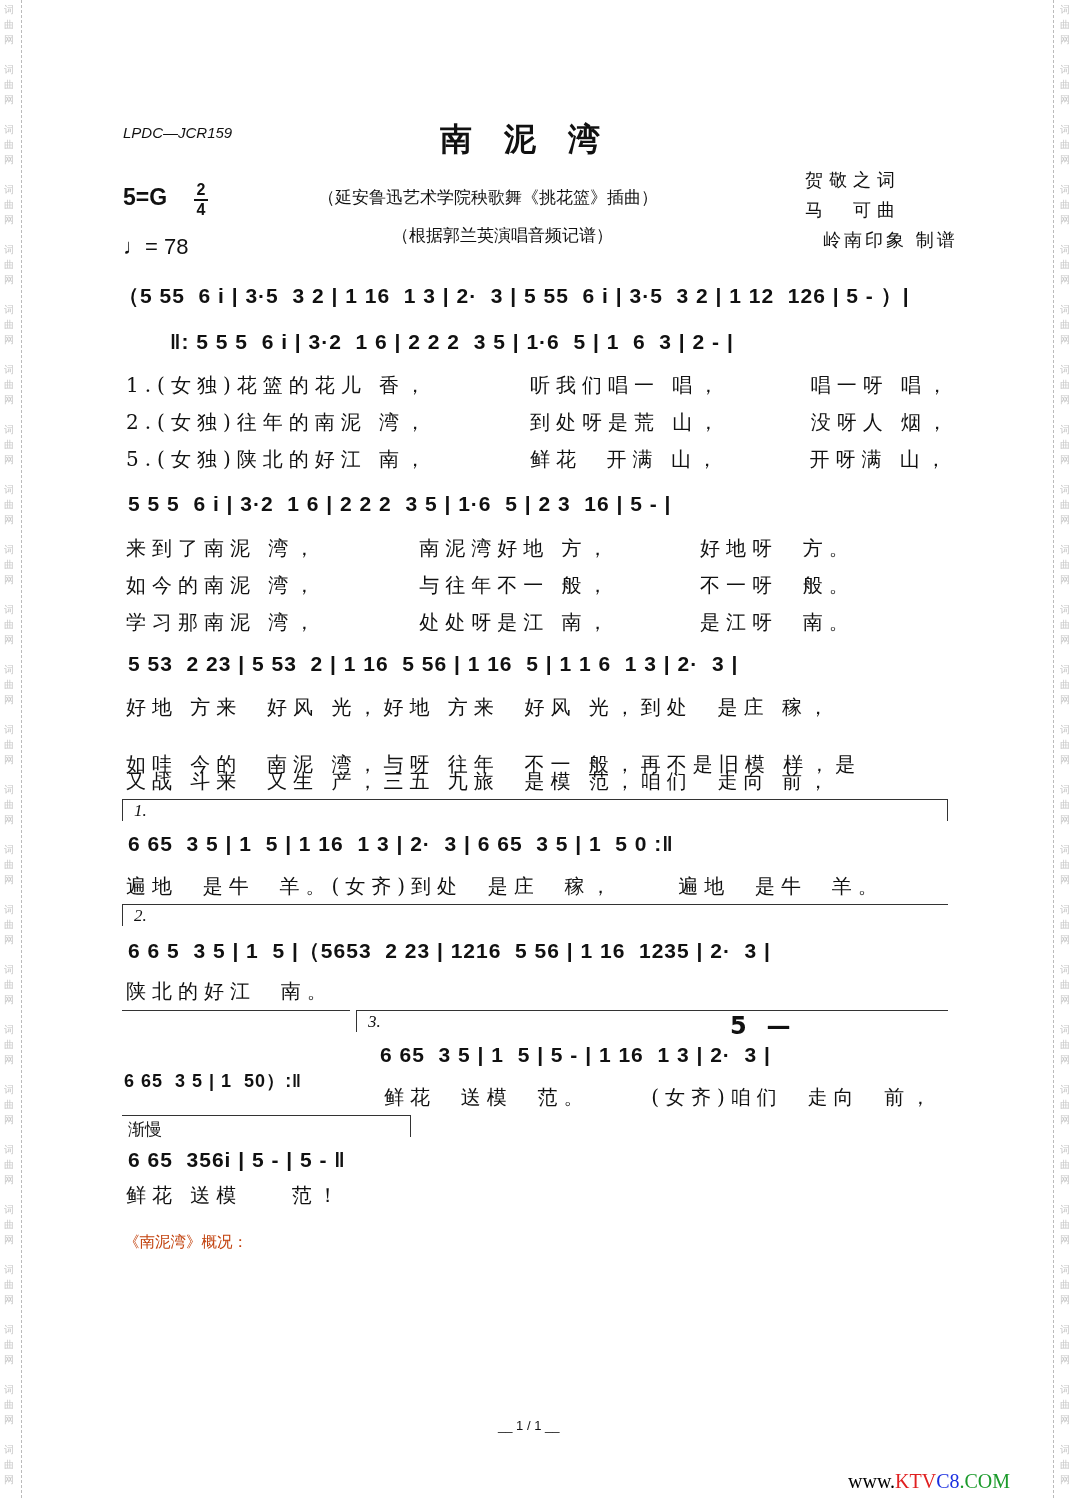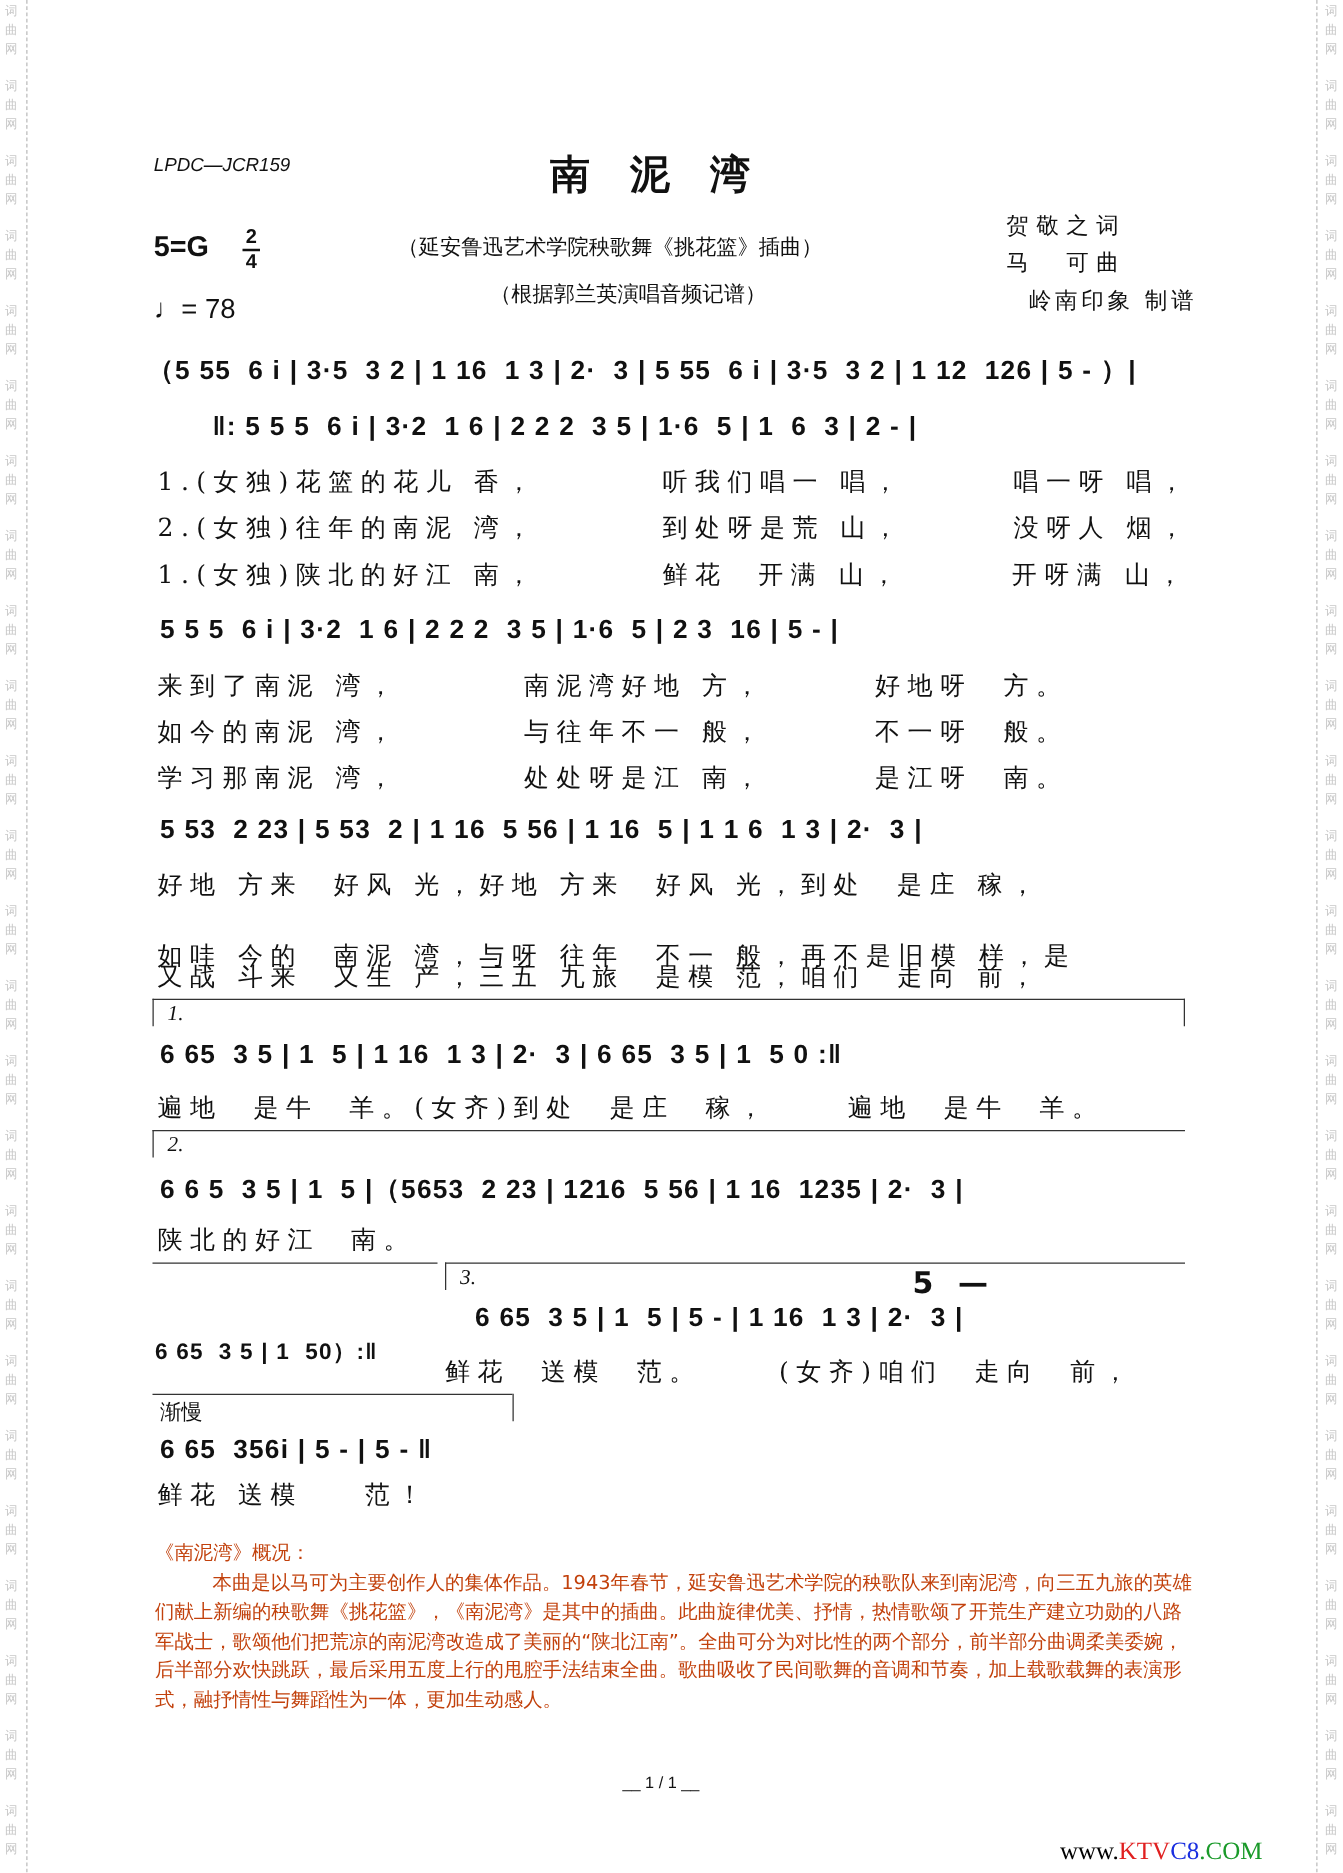--- a/index.html
+++ b/index.html
@@ -106,21 +106,21 @@
 <div class="abs sub" style="left:392px; top:224px;">（根据郭兰英演唱音频记谱）</div>
 <div class="abs credit" style="top:168px;">贺敬之词</div>
 <div class="abs credit" style="top:198px;">马　可曲</div>
 <div class="abs credit" style="top:228px; letter-spacing:3px;padding-left:18px;">岭南印象 制谱</div>
 
 <div class="abs notes" style="left:118px; top:282px;">（5 55  6 i | 3·5  3 2 | 1 16  1 3 | 2·  3 | 5 55  6 i | 3·5  3 2 | 1 12  126 | 5 - ）|</div>
 
 <div class="abs notes" style="left:170px; top:330px;">‖: 5 5 5  6 i | 3·2  1 6 | 2 2 2  3 5 | 1·6  5 | 1  6  3 | 2 - |</div>
 <div class="abs lyric" style="left:126px; top:372px;">1.(女独)花篮的花儿 香，        听我们唱一 唱，       唱一呀 唱，</div>
 <div class="abs lyric" style="left:126px; top:409px;">2.(女独)往年的南泥 湾，        到处呀是荒 山，       没呀人 烟，</div>
-<div class="abs lyric" style="left:126px; top:446px;">1.(女独)陕北的好江 南，        鲜花  开满 山，       开呀满 山，</div>
+<div class="abs lyric" style="left:126px; top:446px;">5.(女独)陕北的好江 南，        鲜花  开满 山，       开呀满 山，</div>
 
 <div class="abs notes" style="left:128px; top:492px;">5 5 5  6 i | 3·2  1 6 | 2 2 2  3 5 | 1·6  5 | 2 3  16 | 5 - |</div>
 <div class="abs lyric" style="left:126px; top:535px;">来到了南泥 湾，        南泥湾好地 方，       好地呀  方。</div>
 <div class="abs lyric" style="left:126px; top:572px;">如今的南泥 湾，        与往年不一 般，       不一呀  般。</div>
 <div class="abs lyric" style="left:126px; top:609px;">学习那南泥 湾，        处处呀是江 南，       是江呀  南。</div>
 
 <div class="abs notes" style="left:128px; top:652px;">5 53  2 23 | 5 53  2 | 1 16  5 56 | 1 16  5 | 1 1 6  1 3 | 2·  3 |</div>
 <div class="abs lyric" style="left:126px; top:694px;">好地 方来  好风 光，好地 方来  好风 光，到处  是庄 稼，</div>
 <div class="abs lyric" style="left:126px; top:731px;margin-top:20px;">如哇 今的  南泥 湾，与呀 往年  不一 般，再不是旧模 样，是</div>
 <div class="abs lyric" style="left:126px; top:768px;">又战 斗来  又生 产，三五 九旅  是模 范，咱们  走向 前，</div>
@@ -138,29 +138,28 @@
 <div class="abs notes" style="left:128px; top:937px;">6 6 5  3 5 | 1  5 |（5653  2 23 | 1216  5 56 | 1 16  1235 | 2·  3 |</div>
 <div class="abs lyric" style="left:126px; top:978px;">陕北的好江  南。</div>
 
 <div class="hline" style="left:122px; top:1010px; width:228px;"></div>
 <div class="volta-line" style="left:356px; top:1010px; width:592px;"></div>
 <div class="volta-tick" style="left:356px; top:1010px; height:22px;"></div>
 <div class="abs volta-num" style="left:368px; top:1012px;">3.</div>
 <div class="abs notes" style="left:124px; top:1045px; font-size:18px;margin-top:24px;">6 65  3 5 | 1  50）:‖</div>
 <div class="abs notes" style="left:380px; top:1043px;">6 65  3 5 | 1  5 | 5 - | 1 16  1 3 | 2·  3 |</div>
 <div class="abs notes" style="left:730px; top:1012px; font-size:24px; font-family:'DejaVu Sans', sans-serif;">5  —</div>
-<div class="abs lyric" style="left:356px; top:1084px;">鲜花  送模  范。     (女齐)咱们  走向  前，</div>
+<div class="abs lyric" style="left:384px; top:1084px;">鲜花  送模  范。     (女齐)咱们  走向  前，</div>
 
 <div class="hline" style="left:122px; top:1115px; width:288px;"></div>
 <div class="volta-tick" style="left:410px; top:1115px; height:22px;"></div>
 <div class="abs" style="left:128px; top:1118px; font-size:17px; font-family:'DejaVu Sans', sans-serif;">渐慢</div>
 <div class="abs notes" style="left:128px; top:1148px;">6 65  356i | 5 - | 5 - ‖</div>
 <div class="abs lyric" style="left:126px; top:1182px;">鲜花 送模    范！</div>
 
 <div class="summary">
   <div>《南泥湾》概况：</div>
-  <div class="indent">本曲是以马可为主要创作人的集体作品。1943年春节，延安鲁迅艺术学院的秧歌队来到南泥湾，向三五九旅的英雄们献上新编的秧歌舞《挑花篮》，《南泥湾》是其中的插曲。此曲旋律优美、抒情，热情歌颂了开荒生产建立功勋的八路军战士，歌颂他们把荒凉的南泥湾改造成了美丽的“陕北江南”。全曲可分为对比性的两个部分，前半部分曲调柔美委婉，后半部分欢快跳跃，最后采用五度上行的甩腔手法结束全曲。歌曲吸收了民间歌舞的音调和节奏，加上载歌载舞的表演形式，融抒情性与舞蹈性为一体，更加生动感人。</div>
 </div>
 
 <div class="abs pagenum">__ 1 / 1 __</div>
 <div class="abs site">
   <span class="w">www.</span><span class="k">KTV</span><span class="c8">C8</span><span class="com">.COM</span>
 </div>
 
 </body></html>

